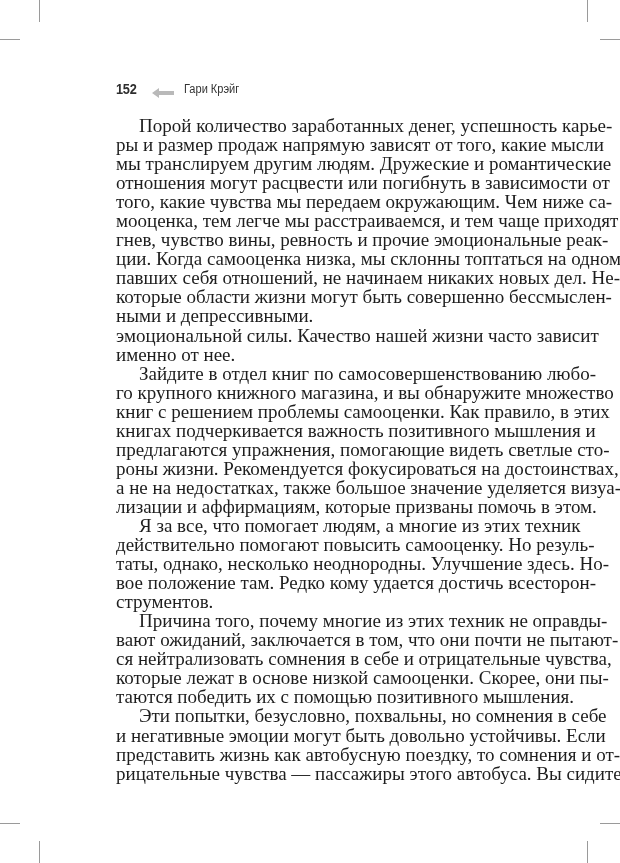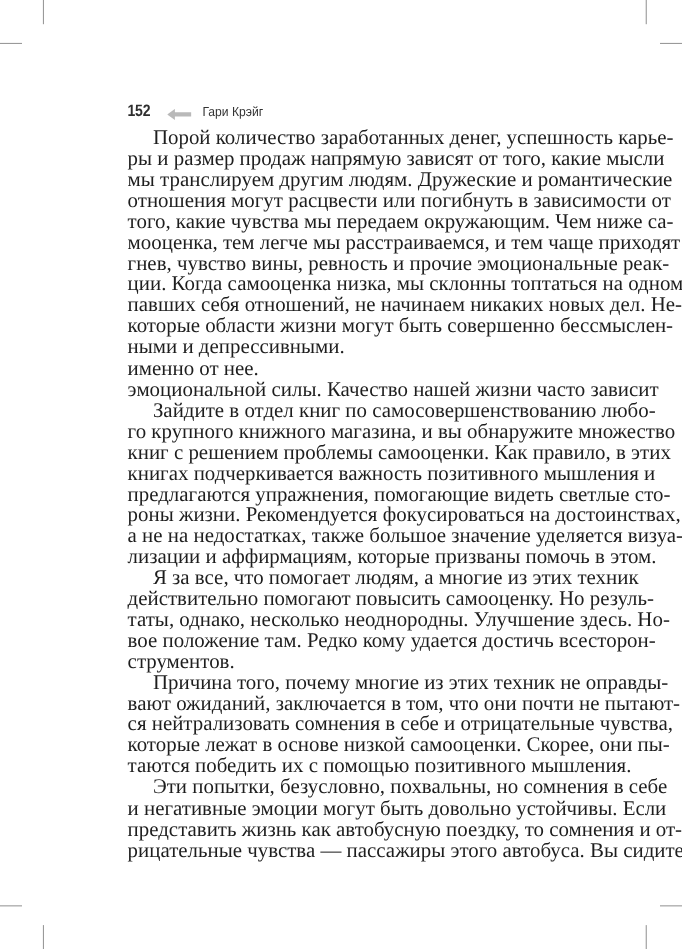--- a/index.html
+++ b/index.html
@@ -21,21 +21,20 @@
     .crop.h { width: 20px; height: 1px; }
 
     .running-head {
       position: absolute;
       left: 116px;
       top: 80px;
       display: flex;
       align-items: center;
       font-family: "Liberation Sans", sans-serif;
       color: #3a3a3a;
-      margin-top: 12px;
     }
     .page-number {
       font-family: "Liberation Sans", sans-serif;
       font-weight: bold;
       font-size: 15px;
       letter-spacing: -0.3px;
       color: #2e2e2e;
       transform: scaleX(0.85);
       transform-origin: left center;
       width: 22px;
@@ -108,22 +107,22 @@
       <span class="line">отношения могут расцвести или погибнуть в зависимости от</span>
       <span class="line">того, какие чувства мы передаем окружающим. Чем ниже са-</span>
       <span class="line">мооценка, тем легче мы расстраиваемся, и тем чаще приходят</span>
       <span class="line">гнев, чувство вины, ревность и прочие эмоциональные реак-</span>
       <span class="line">ции. Когда самооценка низка, мы склонны топтаться на одном</span>
       <span class="line">павших себя отношений, не начинаем никаких новых дел. Не-</span>
       <span class="line">которые области жизни могут быть совершенно бессмыслен-</span>
       <span class="line last">ными и депрессивными.</span>
     </div>
     <div>
+      <span class="line">эмоциональной силы. Качество нашей жизни часто зависит</span>
       <span class="line last">именно от нее.</span>
-      <span class="line">эмоциональной силы. Качество нашей жизни часто зависит</span>
     </div>
     <div>
       <span class="line first">Зайдите в отдел книг по самосовершенствованию любо-</span>
       <span class="line">го крупного книжного магазина, и вы обнаружите множество</span>
       <span class="line">книг с решением проблемы самооценки. Как правило, в этих</span>
       <span class="line">книгах подчеркивается важность позитивного мышления и</span>
       <span class="line">предлагаются упражнения, помогающие видеть светлые сто-</span>
       <span class="line">роны жизни. Рекомендуется фокусироваться на достоинствах,</span>
       <span class="line">а не на недостатках, также большое значение уделяется визуа-</span>
       <span class="line">лизации и аффирмациям, которые призваны помочь в этом.</span>

